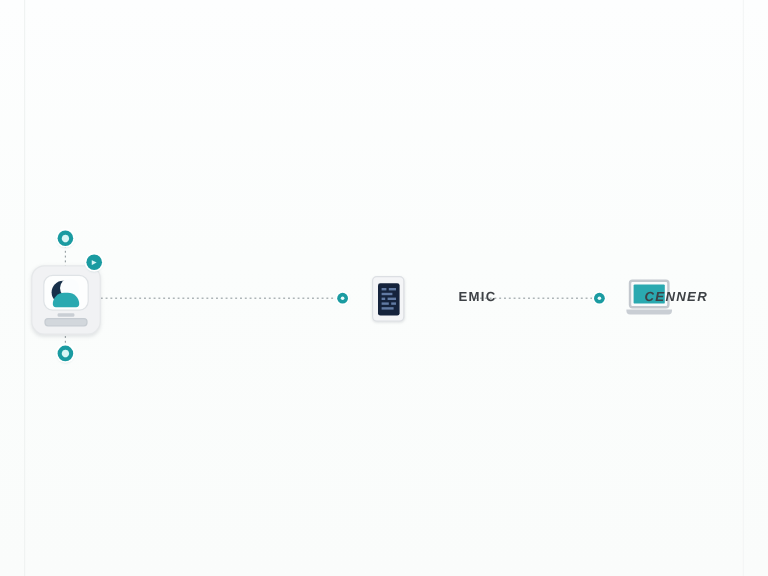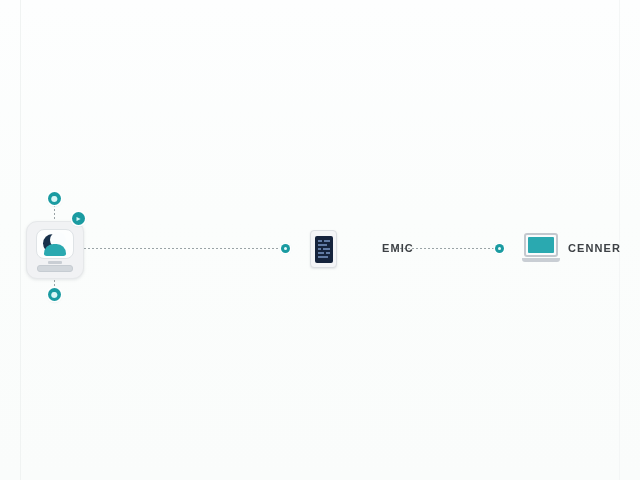--- a/index.html
+++ b/index.html
@@ -285,15 +285,15 @@
 
   <div class="node-label" style="left:348px; top:242px;padding-left:34px;">EMIC</div>
 
   <div class="laptop" style="left:522px; top:233px;">
     <div class="laptop-lid">
       <div class="laptop-screen"></div>
     </div>
     <div class="laptop-base"></div>
   </div>
 
-  <div class="node-label" style="left:568px; top:242px;">CENNER</div>
+  <div class="node-label" style="left:537px; top:242px;font-style:italic;">CENNER</div>
 
 </div>
 
 </body></html>

